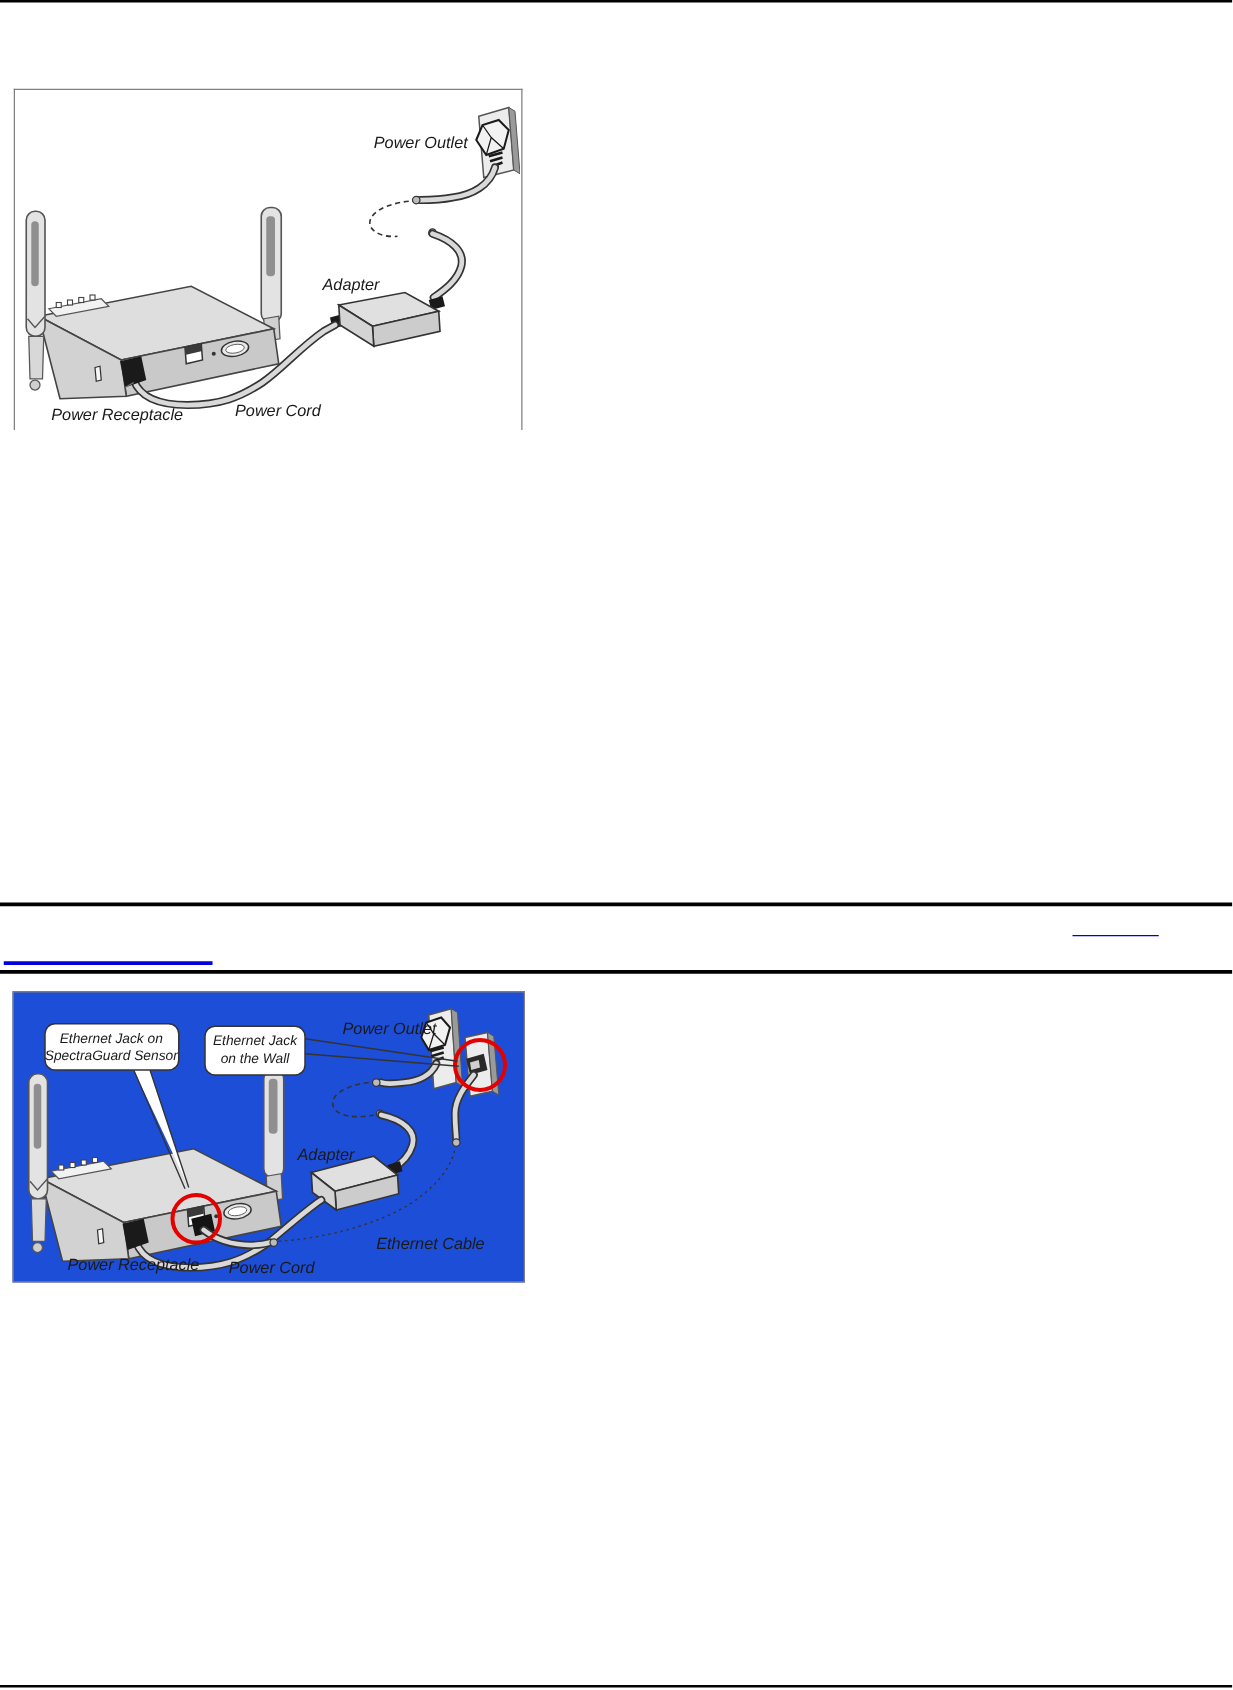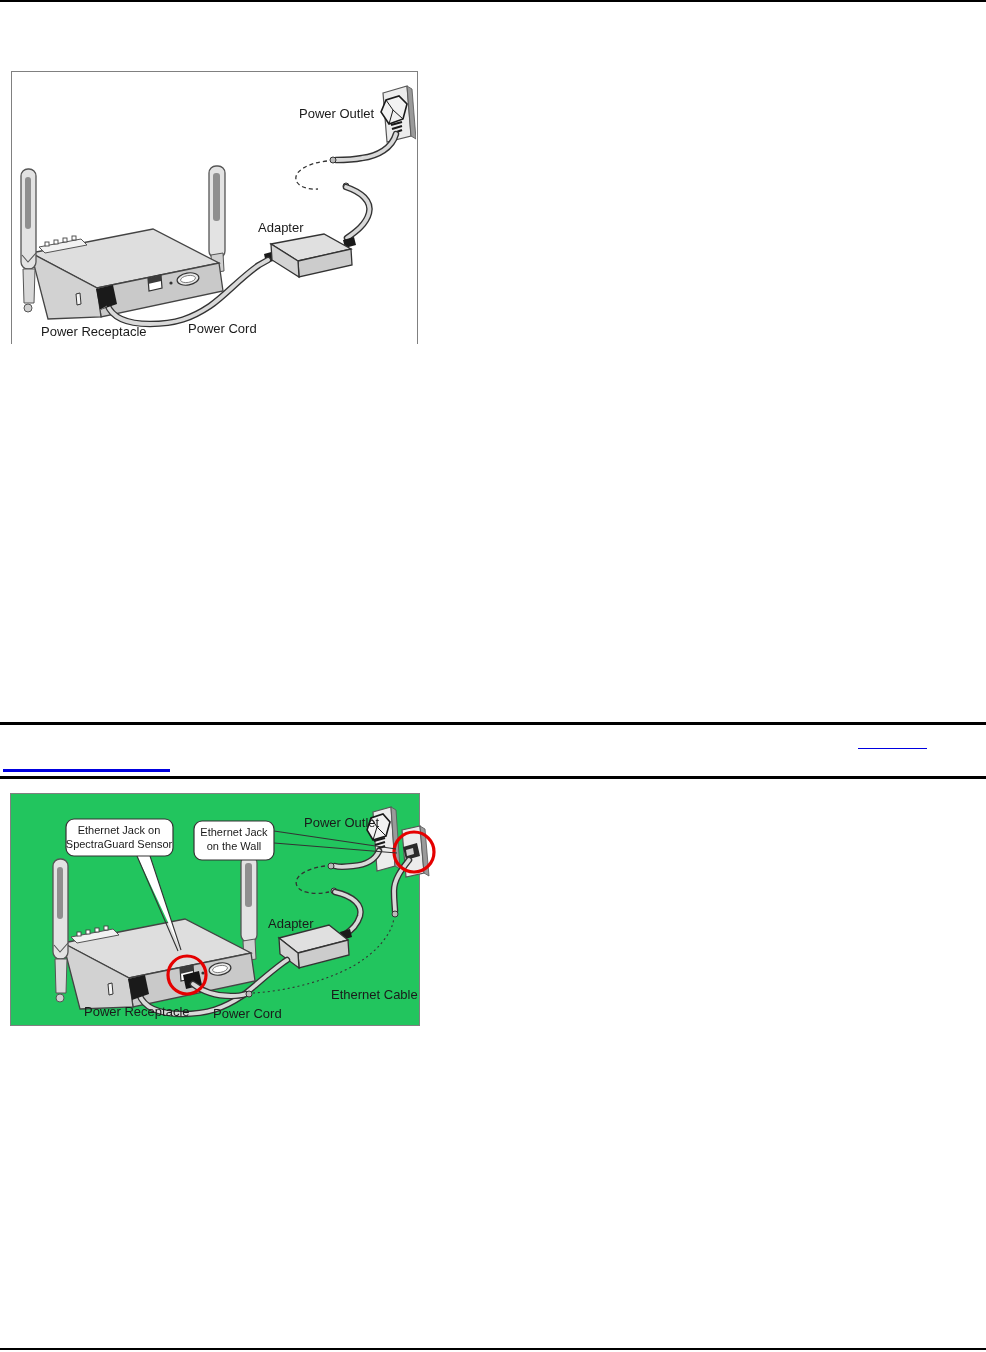--- a/index.html
+++ b/index.html
@@ -1,27 +1,27 @@
 <!DOCTYPE html>
 <html><head>
 <meta charset="utf-8">
 <style>
   html,body{margin:0;padding:0;background:#fff;}
   .page{position:relative;width:986px;height:1352px;background:#ffffff;overflow:hidden;
-        font-family:"Liberation Sans", sans-serif;}
+        font-family:"Liberation Sans", sans-serif;font-style:italic;}
   .rule{position:absolute;left:0;width:986px;background:#000;}
   .rule-top{top:0;height:2px;}
   .rule-mid1{top:722px;height:3px;}
   .rule-mid2{top:776px;height:3px;}
   .rule-bottom{top:1348px;height:2px;}
   .figure1{position:absolute;left:11px;top:71px;width:407px;height:273px;
            border-top:1.5px solid #808080;border-left:1.5px solid #808080;border-right:1.5px solid #808080;
            box-sizing:border-box;background:#fff;}
   .figure2{position:absolute;left:10px;top:793px;width:410px;height:233px;
-           border:1.5px solid #808080;box-sizing:border-box;background:#22c55e;padding-left:30px;}
+           border:1.5px solid #808080;box-sizing:border-box;background:#1d4ed8;}
   .linkline{position:absolute;display:block;}
   .link-right{left:858px;top:740px;width:69px;height:8px;border-bottom:1.5px solid #0000e0;}
   .link-left{left:3px;top:761px;width:167px;height:8px;border-bottom:3px solid #0000e0;}
   svg text{fill:#1a1a1a;}
   .lbl{font-size:13px;}
   .callout-text{font-size:11px;text-anchor:middle;}
 </style>
 </head>
 <body>
 

